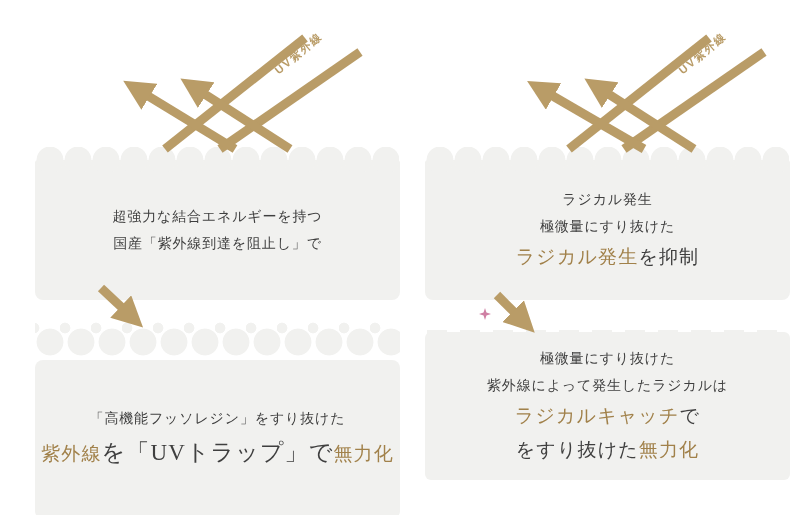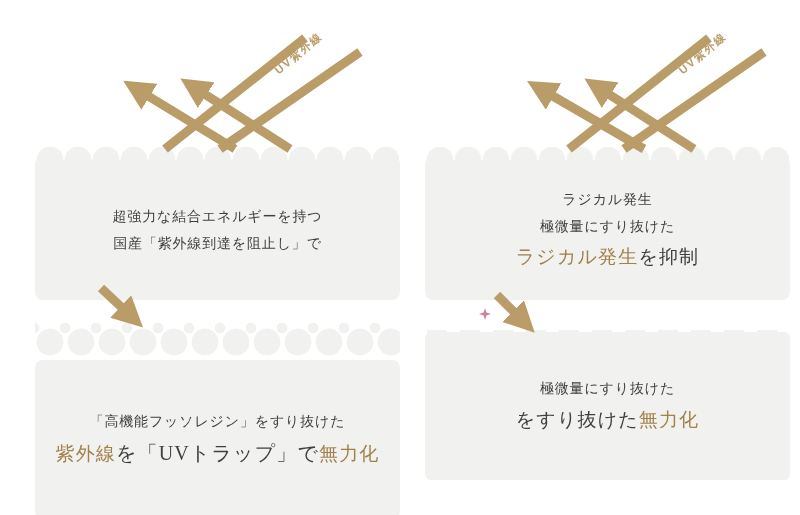--- a/index.html
+++ b/index.html
@@ -40,21 +40,21 @@
     position:absolute;top:330px;left:2px;width:363px;height:23px;
     background-image:linear-gradient(90deg, var(--panel,#f1f1ef) 0 20px, rgba(0,0,0,0) 20px 33px);
     background-size:33px 23px;background-repeat:repeat-x;
   }
 
   
   .ln{letter-spacing:0.06em;}
   .body{font-size:14px;line-height:1.95;}
   .big{font-size:19px;line-height:1.8;}
   .accent{color:var(--accent,#a1814a);}
-  .mid{font-size:20px;}
+  .mid{font-size:23px;}
 
   
   .rays{
     position:absolute;top:0;left:0;width:365px;height:350px;pointer-events:none;
   }
   .rays line{stroke:var(--arrow,#b99c67);stroke-width:9;}
   .rays marker path{fill:var(--arrow,#b99c67);}
   .uv-label{
     font-size:11px;font-weight:bold;letter-spacing:2px;
     fill:var(--arrow,#b99c67);
@@ -130,20 +130,26 @@
     <div class="squares"></div>
     <span class="star s1"></span>
     <span class="star s2"></span>
     <span class="star s3"></span>
     <span class="star s4"></span>
 
     <div class="panel bottom-panel">
       <div class="ln body">
         <span>極微量にすり抜けた</span>
       </div>
+      <div class="ln body">
+        <span>紫外線によって発生したラジカルは</span>
+      </div>
+      <div class="ln big">
+        <span class="accent">ラジカルキャッチ</span><span>で</span>
+      </div>
       <div class="ln big">
         <span>をすり抜けた</span><span class="accent">無力化</span>
       </div>
     </div>
 
     <svg class="rays" viewBox="0 0 365 350" aria-hidden="true">
       <defs>
         <marker id="ah-r" viewBox="0 0 10 10" refX="5.5" refY="5" markerWidth="3.4" markerHeight="3.4" orient="auto">
           <path d="M0,0 L10,5 L0,10 Z"></path>
         </marker>

